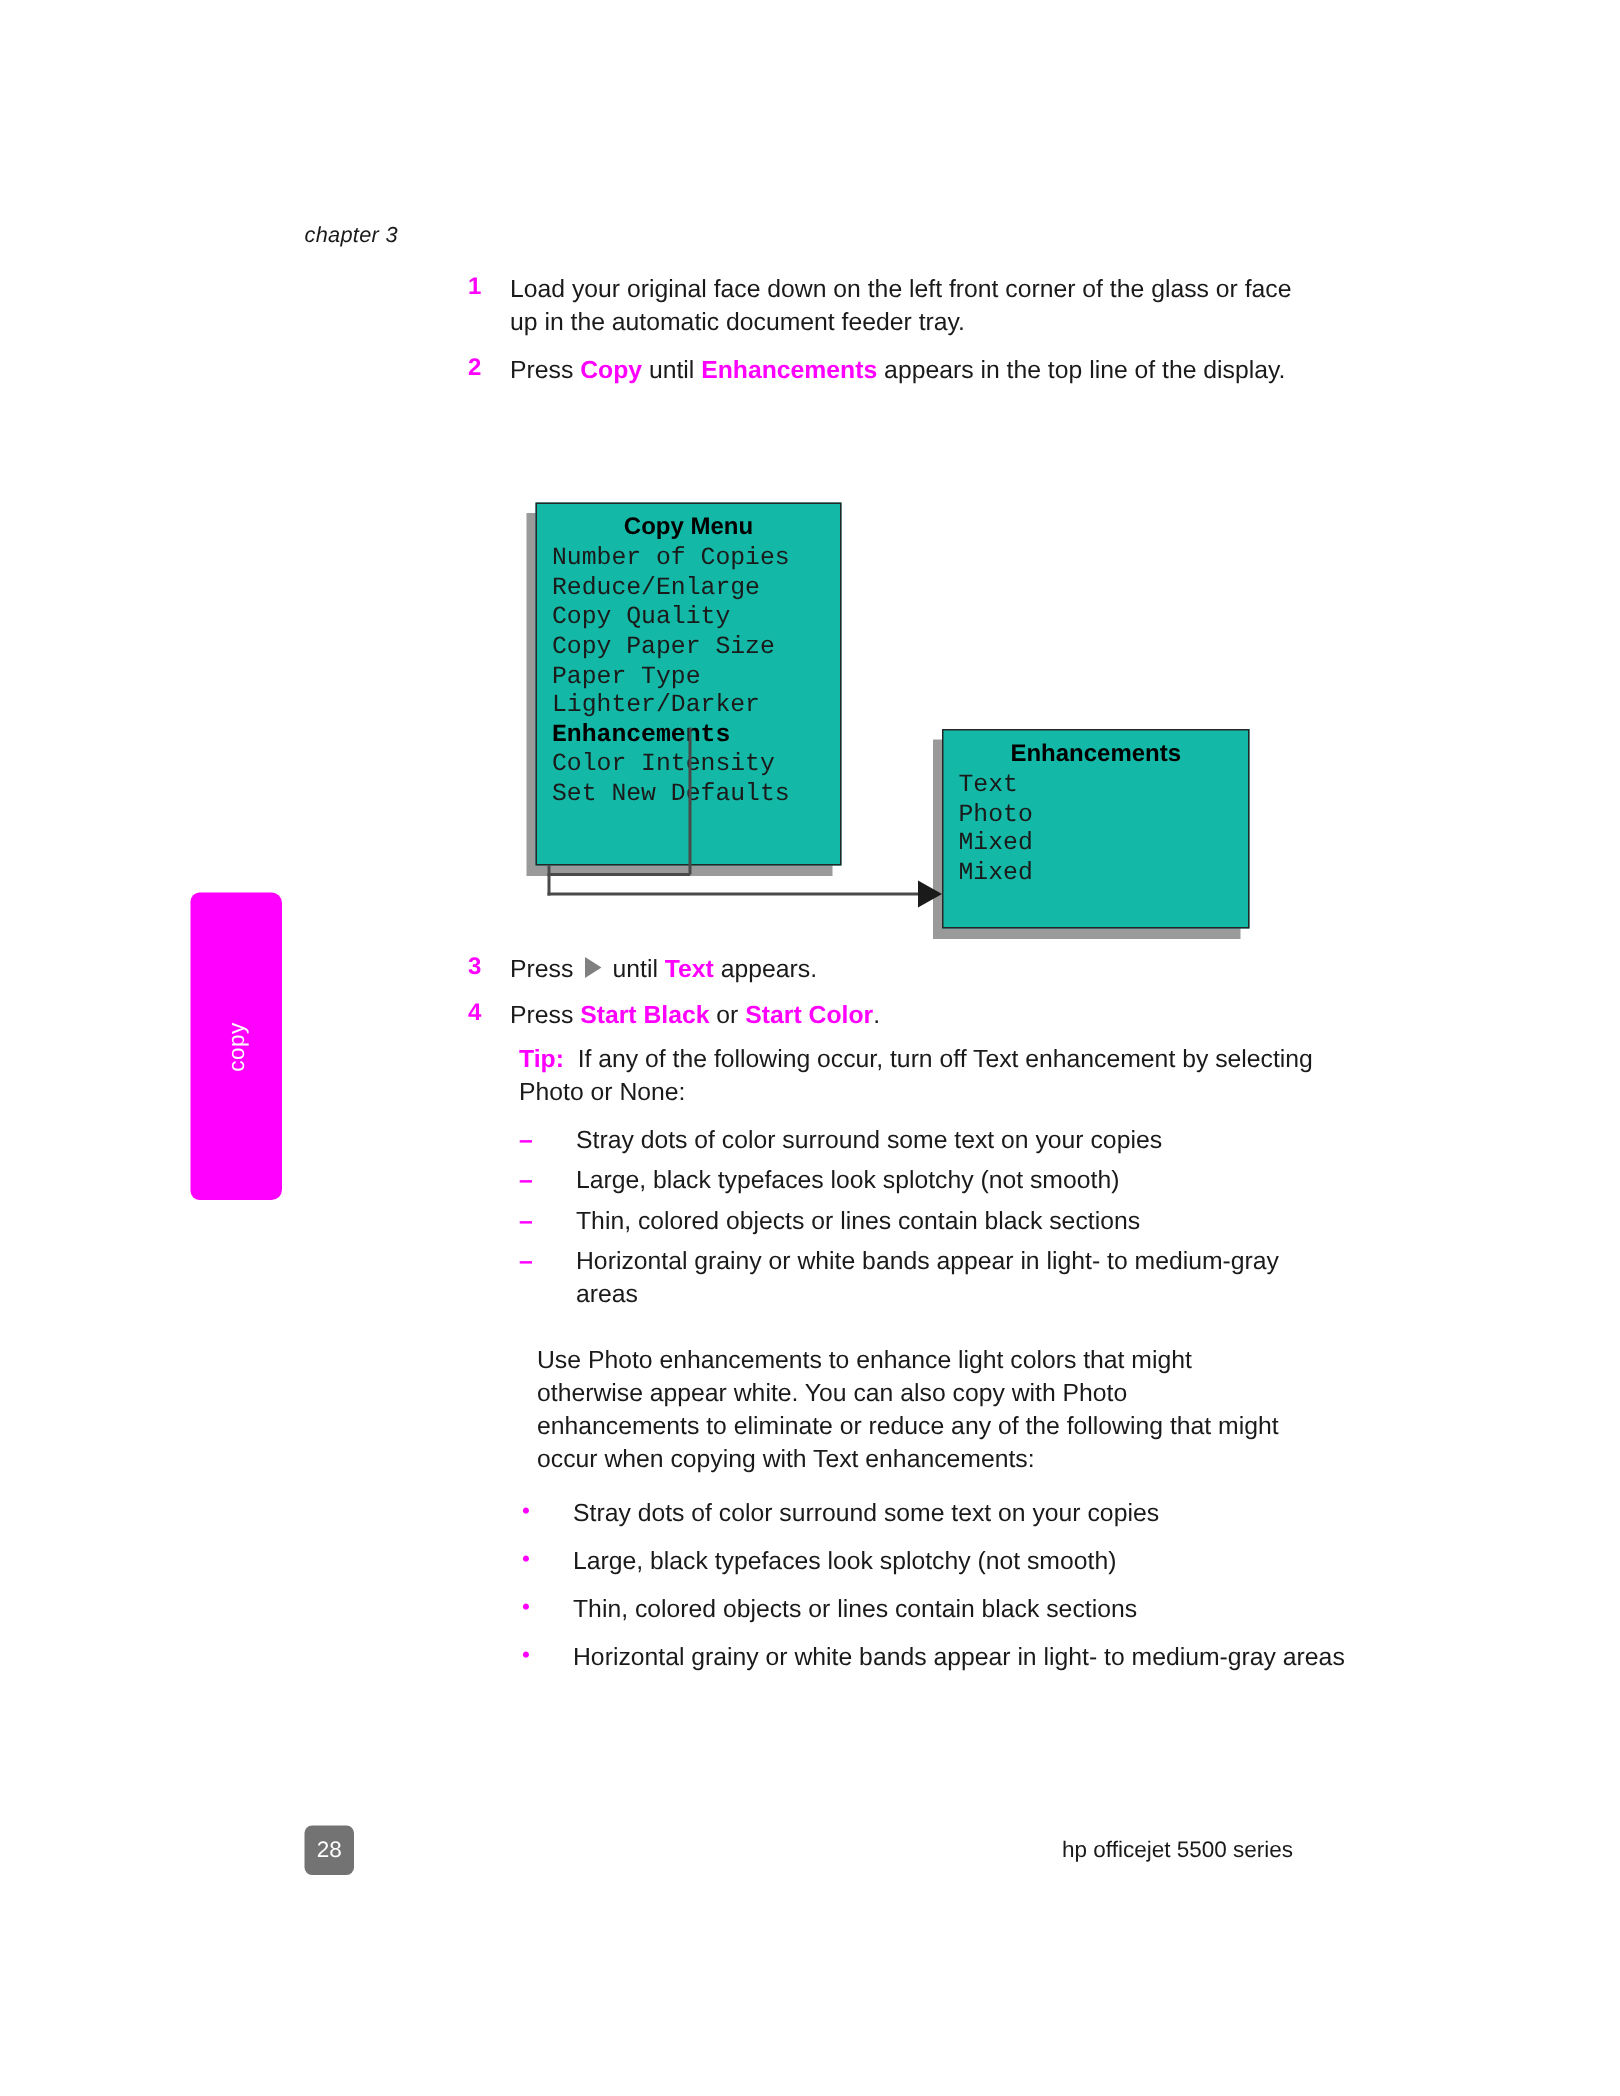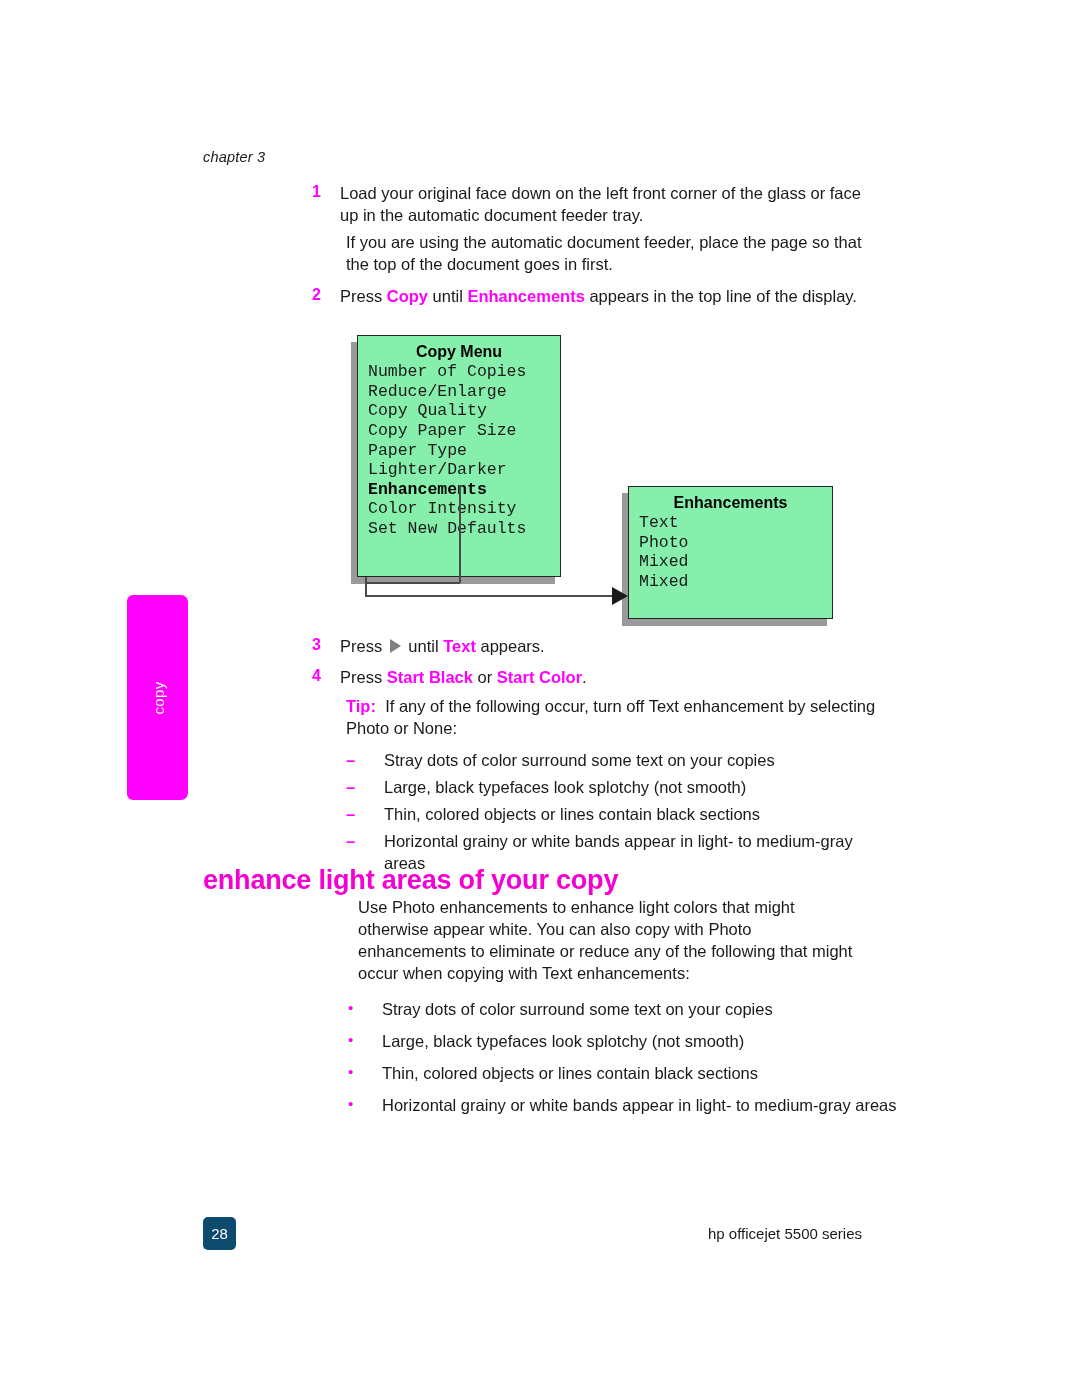--- a/index.html
+++ b/index.html
@@ -85,21 +85,21 @@
   
   .diagram {
     position: absolute;
     left: 340px;
     top: 325px;
     width: 520px;
     height: 310px;
   }
   .menu-box {
     position: absolute;
-    background: #86efac;
+    background: #14b8a6;
     border: 1.5px solid #262626;
     box-sizing: border-box;
     z-index: 3;
   }
   .menu-shadow {
     position: absolute;
     background: #9a9a9a;
     z-index: 2;
   }
   .box-title {
@@ -257,21 +257,21 @@
     font-size: 15px;
   }
 
   
   .page-number-box {
     position: absolute;
     left: 203px;
     top: 1217px;
     width: 33px;
     height: 33px;
-    background: #0c4a6e;
+    background: #737373;
     border-radius: 5px;
     color: #ffffff;
     font-size: 15px;
     display: flex;
     align-items: center;
     justify-content: center;
   }
   .footer-product {
     position: absolute;
     left: 708px;
@@ -285,21 +285,20 @@
 
 <div class="page">
 
   <div class="chapter-label">chapter 3</div>
 
   <div class="steps">
 
     <div class="step">
       <span class="step-num">1</span>
       <div class="step-body">Load your original face down on the left front corner of the glass or face up in the automatic document feeder tray.</div>
-      <div class="step-cont">If you are using the automatic document feeder, place the page so that the top of the document goes in first.</div>
     </div>
 
     <div class="step" style="margin-top:10px;">
       <span class="step-num">2</span>
       <div class="step-body"><span>Press </span><span class="kw">Copy</span><span> until </span><span class="kw">Enhancements</span><span> appears in the top line of the display.</span></div>
     </div>
 
   </div>
 
   <div class="diagram">
@@ -362,21 +361,20 @@
       <ul class="dash-list">
         <li>Stray dots of color surround some text on your copies</li>
         <li>Large, black typefaces look splotchy (not smooth)</li>
         <li>Thin, colored objects or lines contain black sections</li>
         <li>Horizontal grainy or white bands appear in light- to medium-gray areas</li>
       </ul>
     </div>
 
   </div>
 
-  <h2 class="section-heading">enhance light areas of your copy</h2>
 
   <div class="body-block">
     <p class="body-para">Use Photo enhancements to enhance light colors that might otherwise appear white. You can also copy with Photo enhancements to eliminate or reduce any of the following that might occur when copying with Text enhancements:</p>
     <ul class="bullet-list">
       <li>Stray dots of color surround some text on your copies</li>
       <li>Large, black typefaces look splotchy (not smooth)</li>
       <li>Thin, colored objects or lines contain black sections</li>
       <li>Horizontal grainy or white bands appear in light- to medium-gray areas</li>
     </ul>
   </div>

